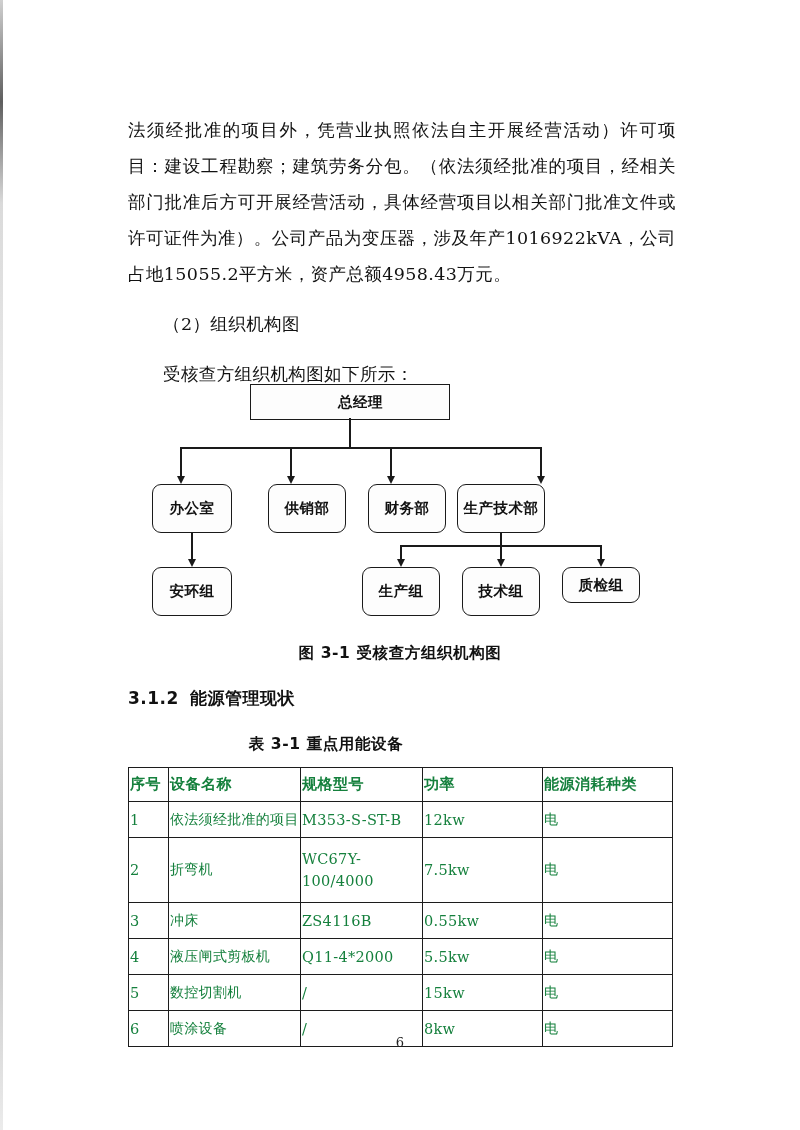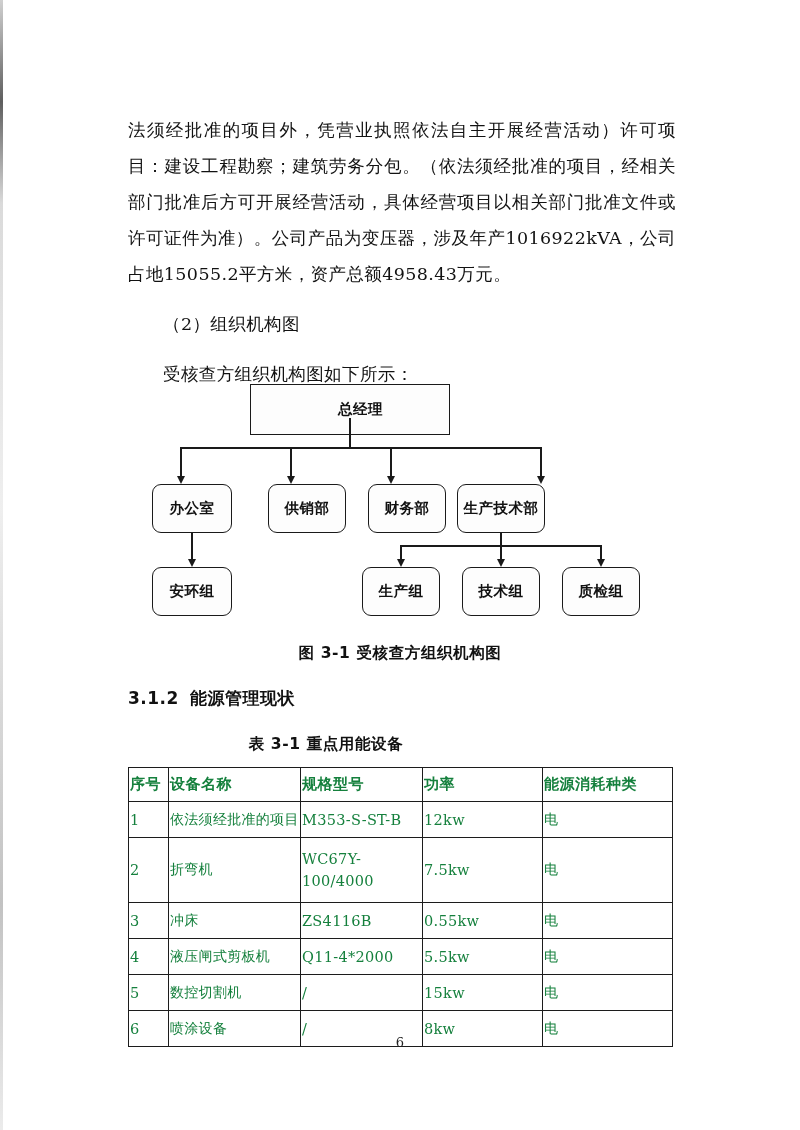--- a/index.html
+++ b/index.html
@@ -193,21 +193,21 @@
   <div class="body-text">
     <p class="para">法须经批准的项目外，凭营业执照依法自主开展经营活动）许可项目：建设工程勘察；建筑劳务分包。（依法须经批准的项目，经相关部门批准后方可开展经营活动，具体经营项目以相关部门批准文件或许可证件为准）。公司产品为变压器，涉及年产1016922kVA，公司占地15055.2平方米，资产总额4958.43万元。</p>
     <div class="para-gap"></div>
     <p class="para indent">（2）组织机构图</p>
     <div class="para-gap"></div>
     <p class="para indent">受核查方组织机构图如下所示：</p>
   </div>
 
   <div class="orgchart">
 
-    <div class="node" style="left:250px; top:12px; width:200px; height:51px;padding-left:21px;">总经理</div>
+    <div class="node" style="left:250px; top:12px; width:200px; height:36px;padding-left:21px;">总经理</div>
 
     <div class="line vline" style="left:349px; top:46px; height:29px;"></div>
 
     <div class="line hline" style="left:180px; top:75px; width:361px;"></div>
 
     <div class="line vline" style="left:180px; top:75px; height:29px;"></div>
     <div class="arrow" style="left:176.5px; top:104px;"></div>
 
     <div class="line vline" style="left:290px; top:75px; height:29px;"></div>
     <div class="arrow" style="left:286.5px; top:104px;"></div>
@@ -235,21 +235,21 @@
     <div class="arrow" style="left:396.5px; top:187px;"></div>
 
     <div class="line vline" style="left:500px; top:173px; height:14px;"></div>
     <div class="arrow" style="left:496.5px; top:187px;"></div>
 
     <div class="line vline" style="left:600px; top:173px; height:14px;"></div>
     <div class="arrow" style="left:596.5px; top:187px;"></div>
 
     <div class="node round" style="left:362px; top:195px; width:78px; height:49px;">生产组</div>
     <div class="node round" style="left:462px; top:195px; width:78px; height:49px;">技术组</div>
-    <div class="node round" style="left:562px; top:195px; width:78px; height:49px;">质检组</div>
+    <div class="node round" style="left:562px; top:195px; width:78px; height:36px;">质检组</div>
   </div>
 
   <div class="fig-caption" style="top:643px;">图 3-1 受核查方组织机构图</div>
 
   <div class="section-heading" style="top:687px;">
     <span class="num">3.1.2</span><span>能源管理现状</span>
   </div>
 
   <div class="table-caption" style="top:734px;">表 3-1 重点用能设备</div>
 

